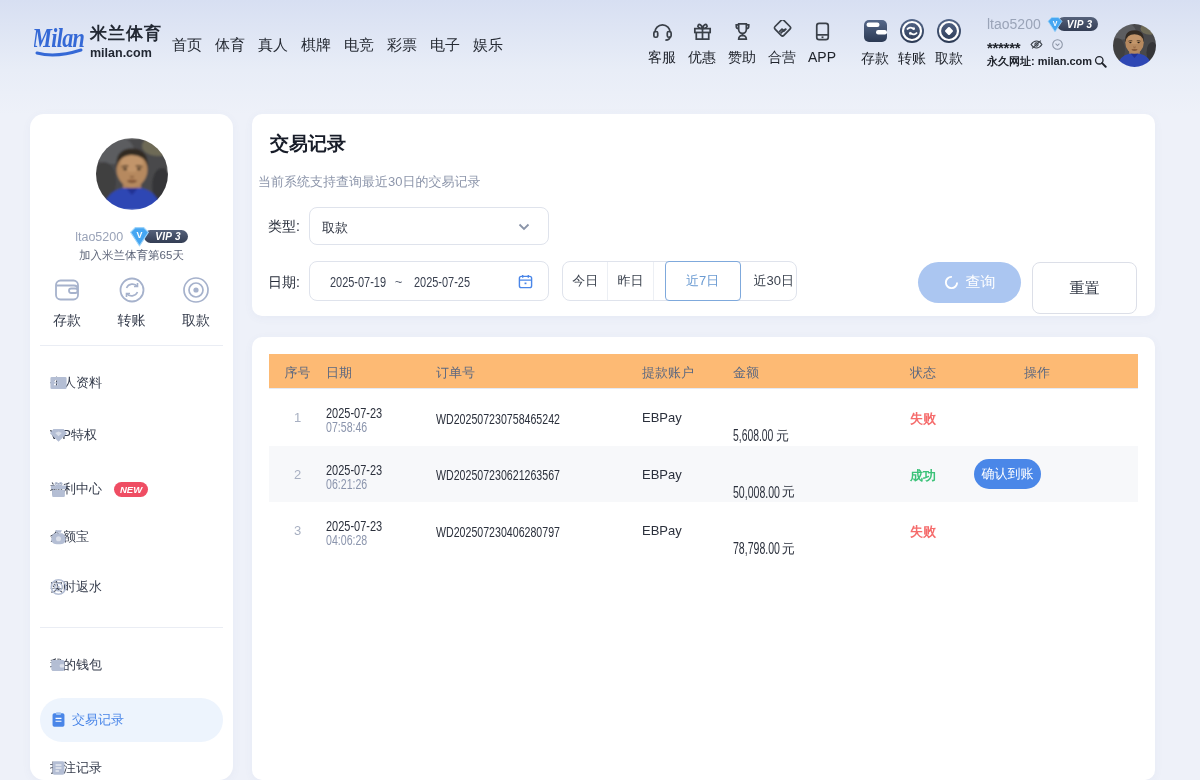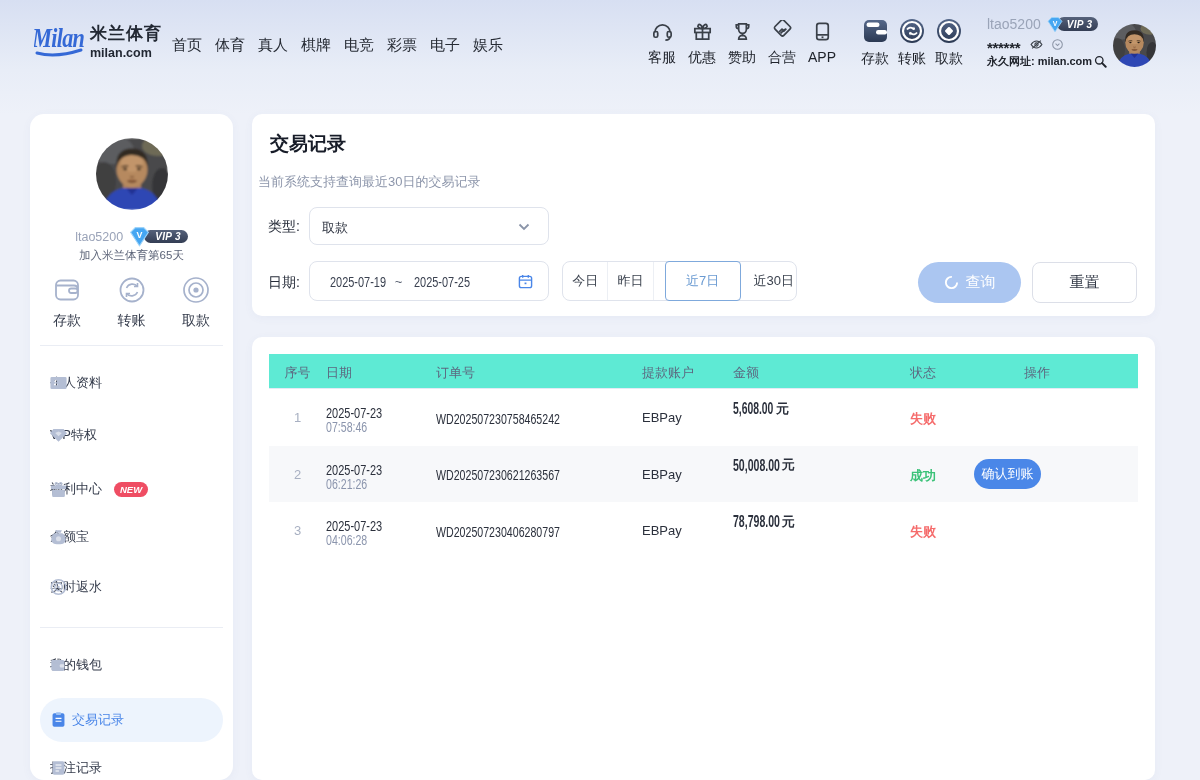--- a/index.html
+++ b/index.html
@@ -49,42 +49,42 @@
 .inputbox{position:absolute;background:#fff;border:1px solid #dfe3ec;border-radius:8px;}
 #selbox{left:57px;top:93px;width:240px;height:38px;}
 #selbox .t{position:absolute;left:12px;top:11px;font-size:13px;color:#2c323f}
 #datebox{left:57px;top:147px;width:240px;height:40px;}
 #datebox .t{position:absolute;left:20px;top:11px;font-size:15px;color:#3a4150;display:flex;align-items:center}
 #qgroup{left:310px;top:147px;width:235px;height:40px;display:flex}
 .qbtn{flex:1;display:flex;align-items:center;justify-content:center;font-size:13px;color:#3c434f;border-right:1px solid #eceff4}
 .qbtn:last-child{border-right:none}
 .qbtn.act{border:1px solid #7fa9dc !important;border-radius:4px;color:#6b9bd2;margin:-1px 11px;flex:none;width:76px}
 #qbtn1{position:absolute;left:666px;top:148px;width:103px;height:41px;border-radius:21px;background:#abc6f1;display:flex;align-items:center;justify-content:center;color:#fff;font-size:15px;gap:7px}
-#qbtn2{position:absolute;left:780px;top:148px;width:105px;height:41px;border-radius:8px;background:#fff;border:1px solid #dcdfe8;display:flex;align-items:center;justify-content:center;color:#333a47;font-size:15px}
+#qbtn2{position:absolute;left:780px;top:148px;width:105px;height:52px;border-radius:8px;background:#fff;border:1px solid #dcdfe8;display:flex;align-items:center;justify-content:center;color:#333a47;font-size:15px}
 
 #tcard{left:252px;top:337px;width:903px;height:443px;border-radius:10px;}
 #tbl{position:absolute;left:17px;top:17px;width:869px;}
 .trow{position:relative;width:869px;}
-#thead{height:35px;background:#5eead4;border-bottom:1px solid #e4eaf5;font-family:Liberation Mono, monospace;}
+#thead{height:35px;background:#fdba74;border-bottom:1px solid #e4eaf5;font-family:Liberation Mono, monospace;}
 #thead span{position:absolute;top:10px;font-size:13px;color:#5c6880}
 .drow{height:56.5px;}
 .drow>div,.drow>span{position:absolute;font-size:13px;color:#2b303c}
 .c1{left:0;width:57px;text-align:center}
 .c2{left:57px}
 .c3{left:167px}
 .c4{left:373px}
 .c5{left:464px}
 .c6{left:641px}
 .c7{left:729px}
 .num{top:21px;color:#a8b0c2 !important}
 .d1{top:16px;font-size:15.5px !important;line-height:15px;color:#2c3240}
 .d2{top:30px;color:#8b95ad !important;font-size:15.5px !important;line-height:15px}
 .ord{top:21.5px;font-size:15.5px !important;line-height:15px}
 .acct{top:21px}
-.amt{top:12px;font-weight:bold;font-size:16px !important;line-height:16px}
+.amt{top:39px;font-weight:normal;font-size:16px !important;line-height:16px}
 .st{top:21px;font-weight:bold}
 .fail{color:#f56c6c !important}
 .ok{color:#3bc278 !important}
 .cbtn{left:705px;top:13px;width:67px;height:30px;background:#4a87e8;border-radius:15px;color:#fff !important;font-size:12px;display:flex;align-items:center;justify-content:center}
 .dn{display:inline-block;transform-origin:0 50%;white-space:nowrap}
 </style>
 </head>
 <body>
 
 <div id="hdr">

